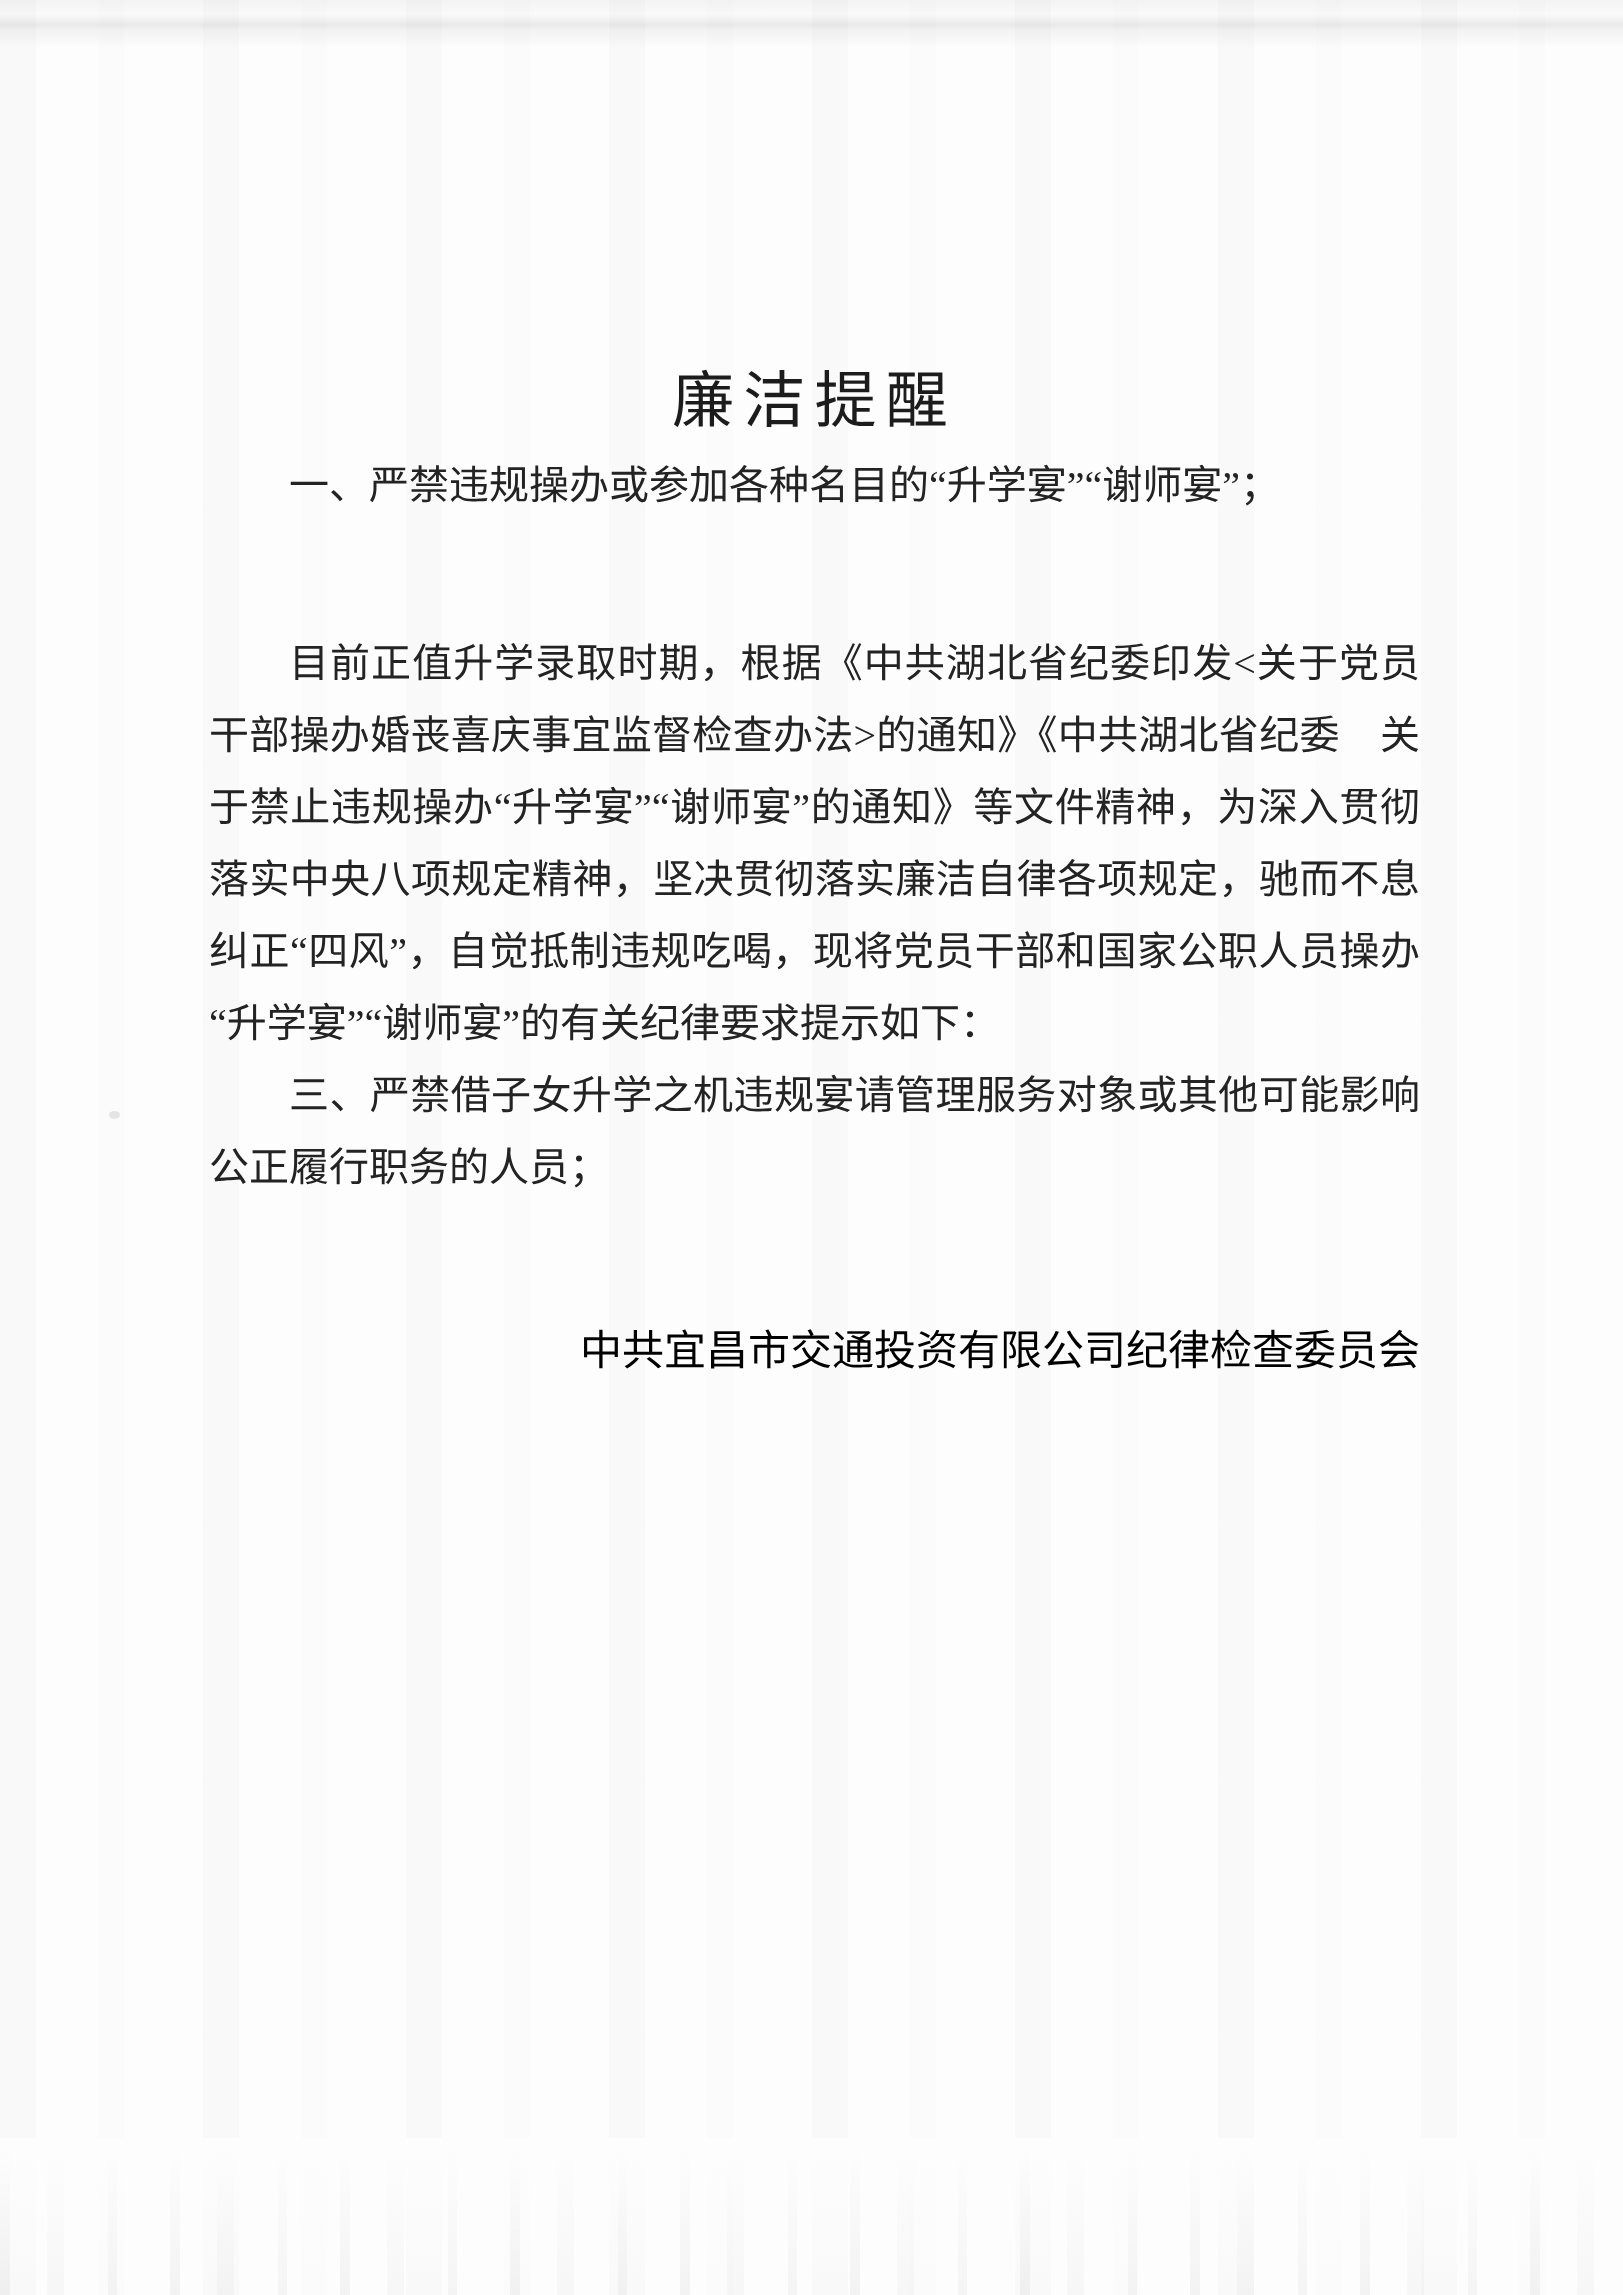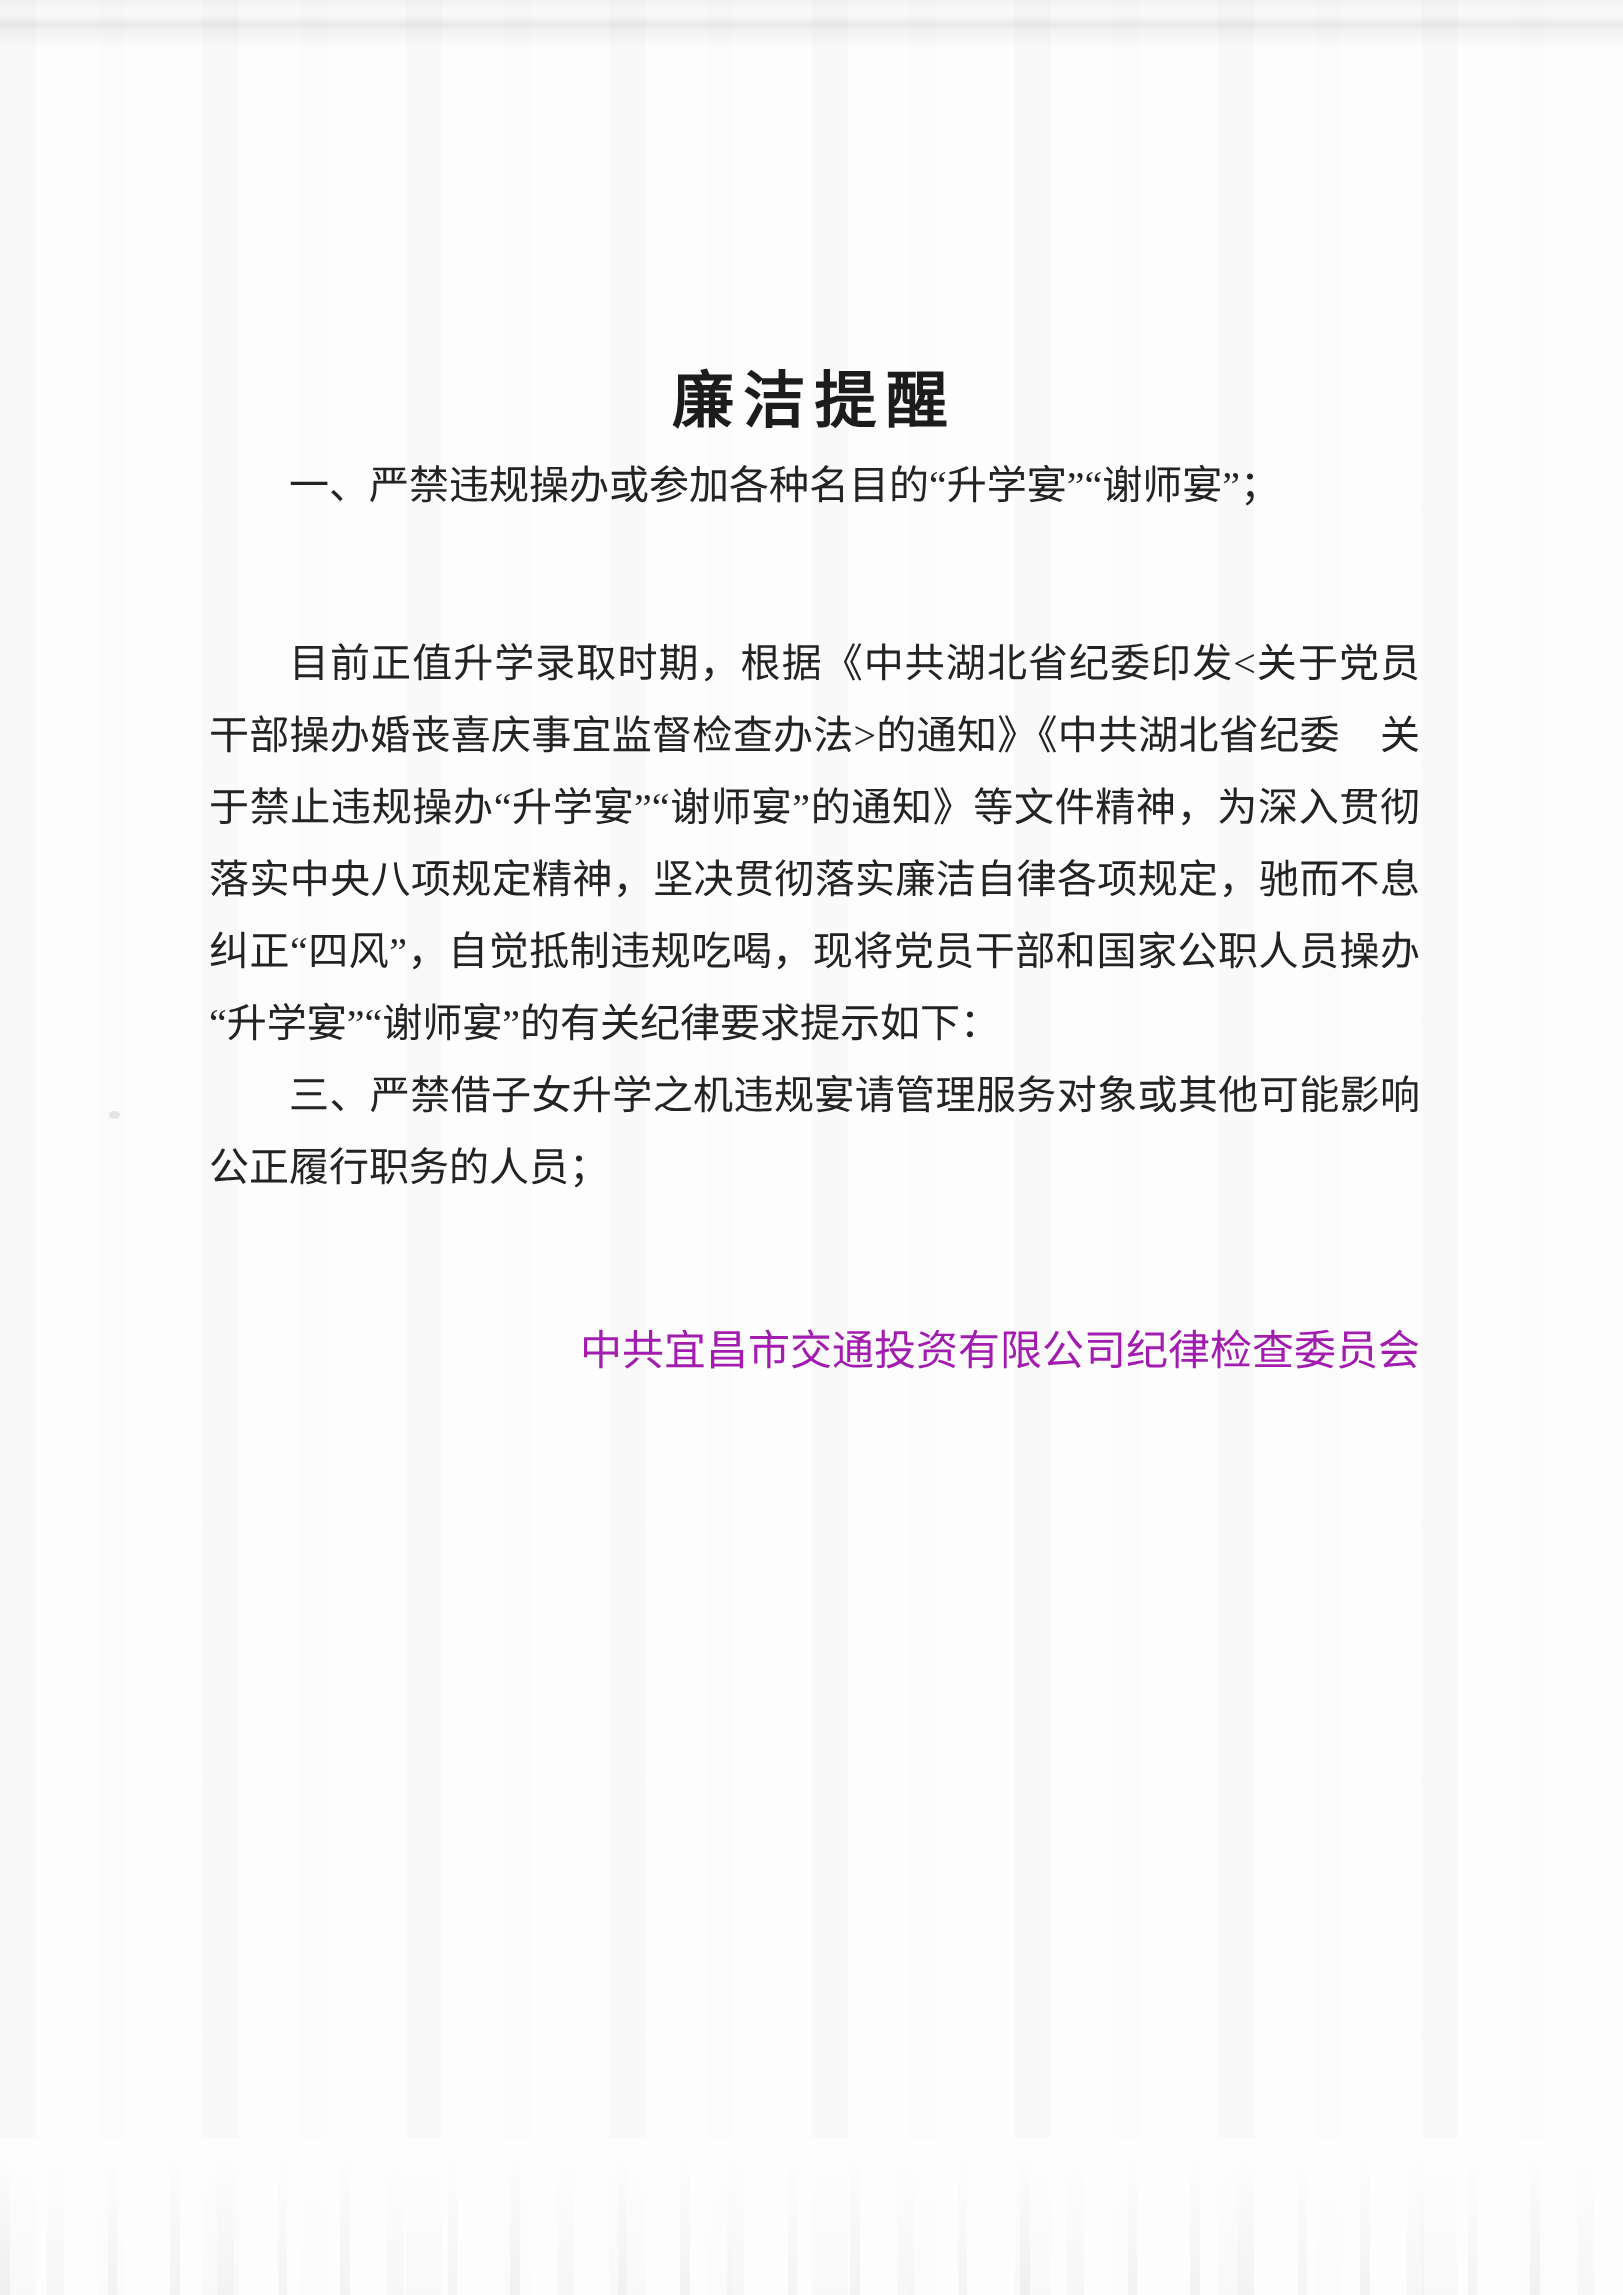--- a/index.html
+++ b/index.html
@@ -69,21 +69,21 @@
   .content {
     position: absolute;
     left: 209px;
     top: 0;
     width: 1211px;
   }
   .doc-title {
     margin: 352px 0 0 0;
     font-size: 62px;
     line-height: 98px;
-    font-weight: 700;
+    font-weight: 400;
     text-align: center;
     letter-spacing: 9.2px;
     color: #1c1c1c;
   }
   .para {
     margin: 0;
     font-size: 40px;
     line-height: 72px;
     text-align: justify;
     text-indent: 2em;
@@ -93,21 +93,21 @@
   .para.intro {
     margin-top: 106px;
   }
   .signature {
     margin-top: 111px;
     margin-left: auto;
     width: fit-content;
     text-align: center;
     font-size: 42px;
     line-height: 72px;
-    color: #a21caf;
+    color: #000000;
   }
 </style>
 </head>
 <body>
 
 <div class="page">
 
   <div class="scan-edge-top"></div>
   <div class="scan-streaks"></div>
   <div class="scan-streaks-bottom"></div>

